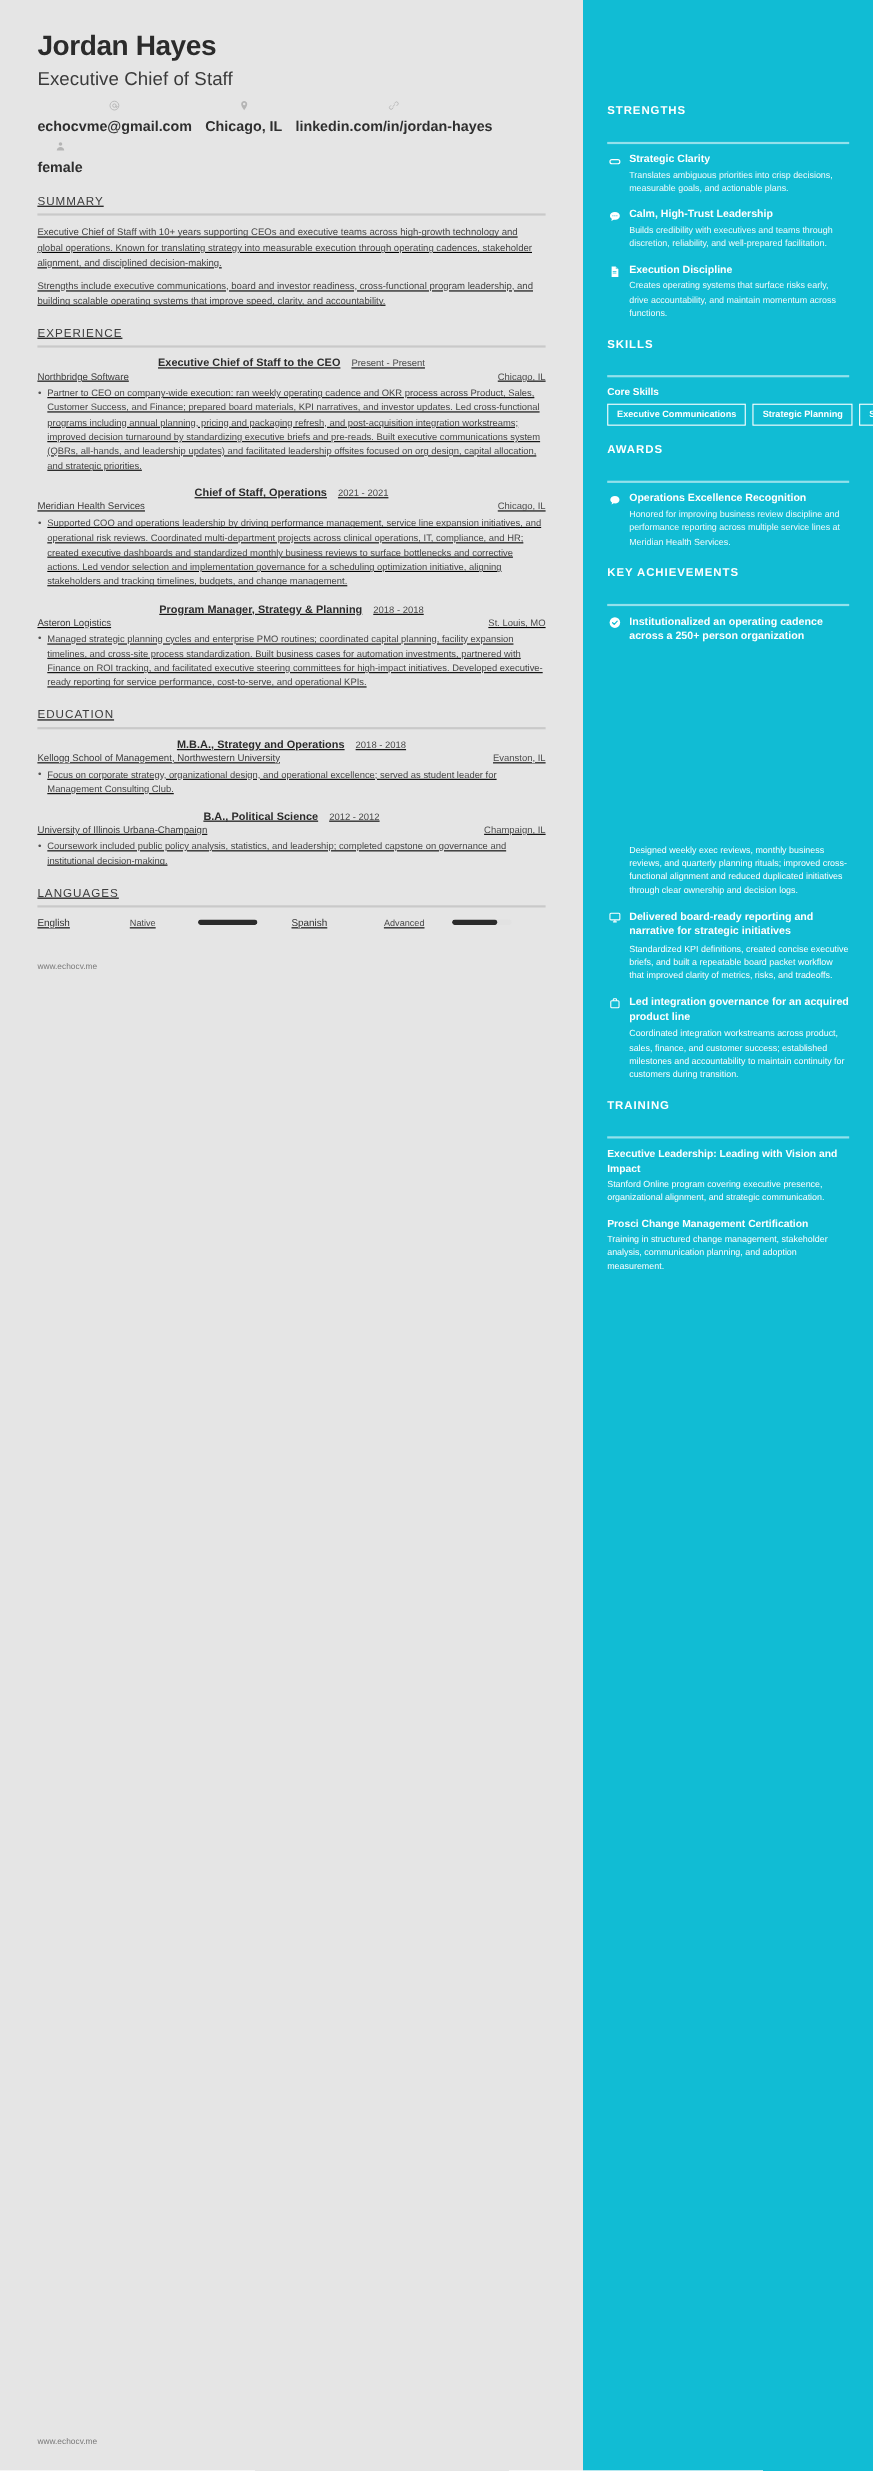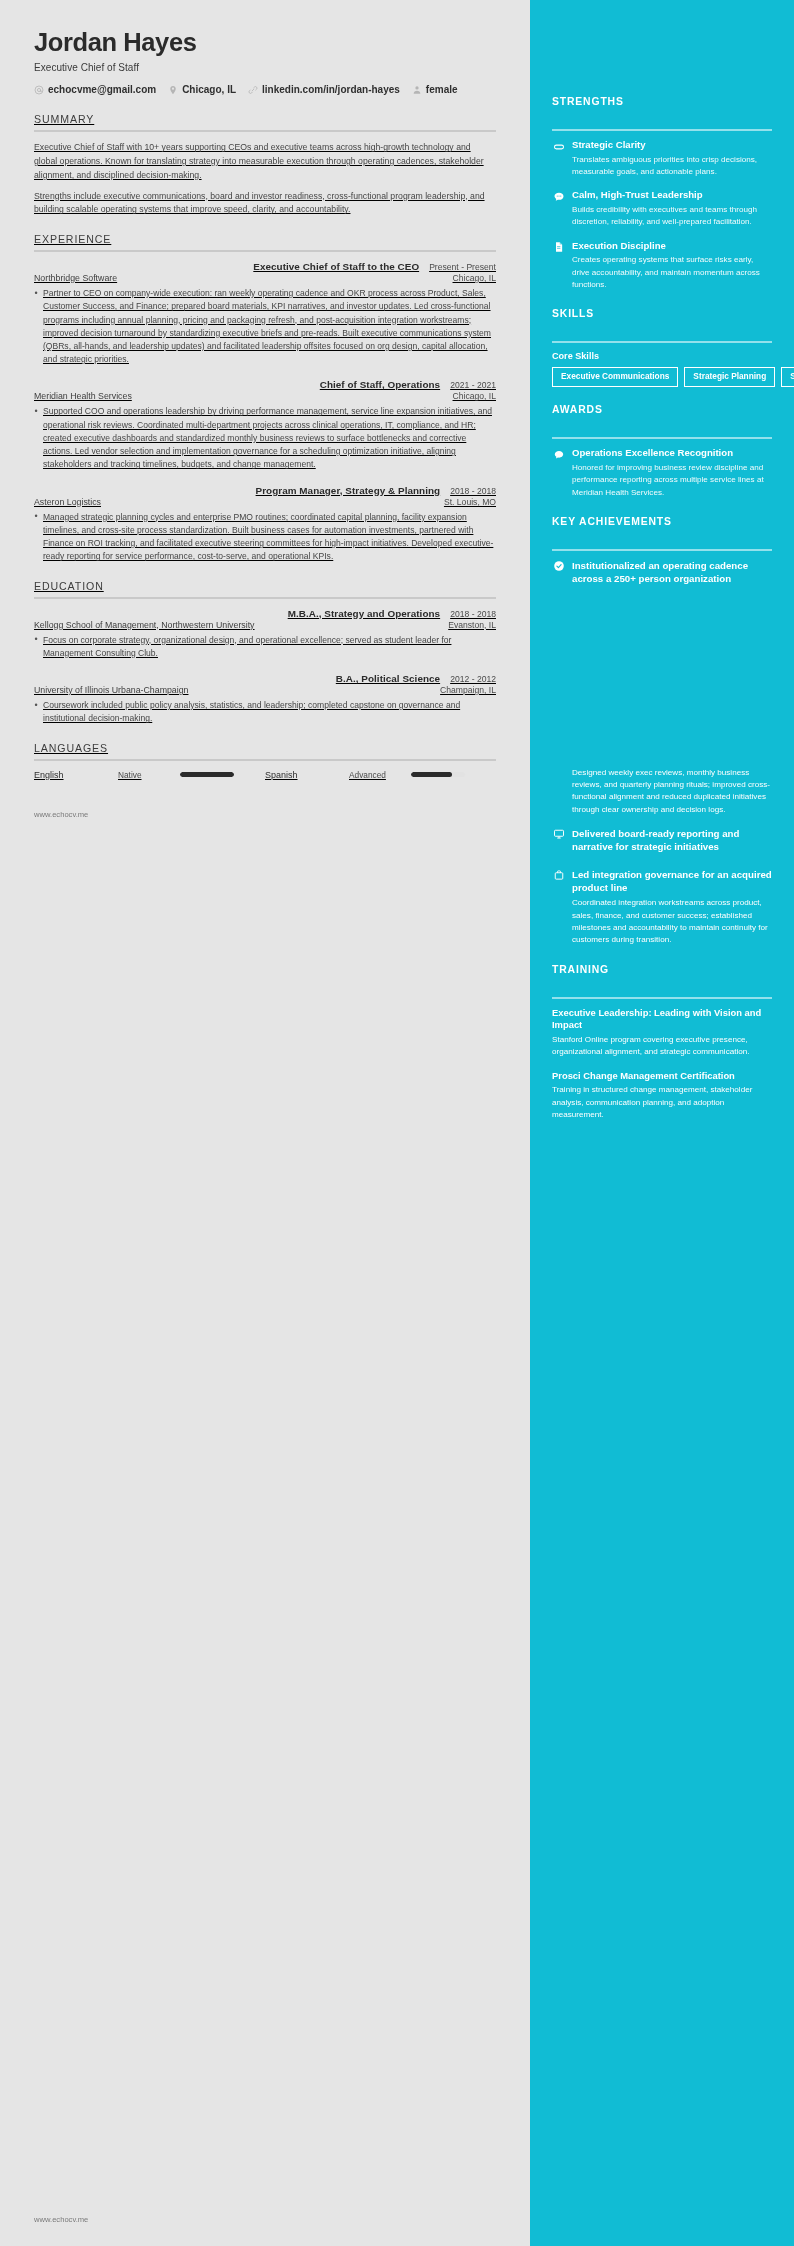--- a/index.html
+++ b/index.html
@@ -26,42 +26,43 @@
 
   .name {
     font-size: 25.5px;
     font-weight: 700;
     color: #2b2b2b;
     letter-spacing: -0.4px;
     line-height: 1.15;
     margin-bottom: 5px;
   }
   .headline {
-    font-size: 10px;
+    font-size: 17px;
     font-weight: 400;
     color: #3a3a3a;
     margin-bottom: 9px;
     letter-spacing: 0.05px;
   }
 
   .contact-row {
     display: flex;
     flex-wrap: wrap;
     align-items: center;
     gap: 3px 12px;
     margin-bottom: 16px;
   }
   .contact-item {
     display: inline-flex;
     align-items: center;
     gap: 4px;
-    font-size: 10px;
+    font-size: 13px;
     font-weight: 700;
     color: #2f2f2f;
     line-height: 1.5;
+    flex-direction: column;
   }
   .contact-item .ci {
     display: inline-flex;
     width: 10px; height: 10px;
     align-items: center; justify-content: center;
     color: #b5b5b5;
     flex: 0 0 auto;
   }
   .contact-item .ci svg { display: block; }
 
@@ -83,21 +84,21 @@
     font-size: 8.7px;
     line-height: 1.58;
     color: #454545;
     margin-bottom: 7px;
   }
   .para:last-child { margin-bottom: 0; }
 
   .job { margin-bottom: 13px; }
   .job:last-child { margin-bottom: 0; }
   .job-line1 {
-    display: flex; justify-content: flex-end;
+    display: flex; justify-content: center;
     align-items: baseline; gap: 10px;
   }
   .job-title {
     font-size: 9.9px; font-weight: 700; color: #2b2b2b;
     letter-spacing: 0.05px;
   }
   .job-dates {
     font-size: 8.6px; color: #4a4a4a; white-space: nowrap;
   }
   .job-line2 {
@@ -509,20 +510,21 @@
       <div class="a-item">
         <span class="a-ico">
           <svg width="12" height="12" viewBox="0 0 16 16" fill="none" stroke="currentColor" stroke-width="1.3">
             <rect x="2" y="3" width="12" height="8" rx="1.2"></rect>
             <path d="M6.2 13.4h3.6" stroke-linecap="round"></path>
             <path d="M8 11v2.4"></path>
           </svg>
         </span>
         <div class="a-body">
           <div class="ka-h">Delivered board-ready reporting and narrative for strategic initiatives</div>
+          <div class="ka-p">Standardized KPI definitions, created concise executive briefs, and built a repeatable board packet workflow that improved clarity of metrics, risks, and tradeoffs.</div>
         </div>
       </div>
 
       <div class="a-item">
         <span class="a-ico">
           <svg width="12" height="12" viewBox="0 0 16 16" fill="none" stroke="currentColor" stroke-width="1.3">
             <rect x="3" y="5" width="10" height="8.5" rx="1.2"></rect>
             <path d="M6 5V3.6A1 1 0 017 2.6h2a1 1 0 011 1V5"></path>
           </svg>
         </span>

